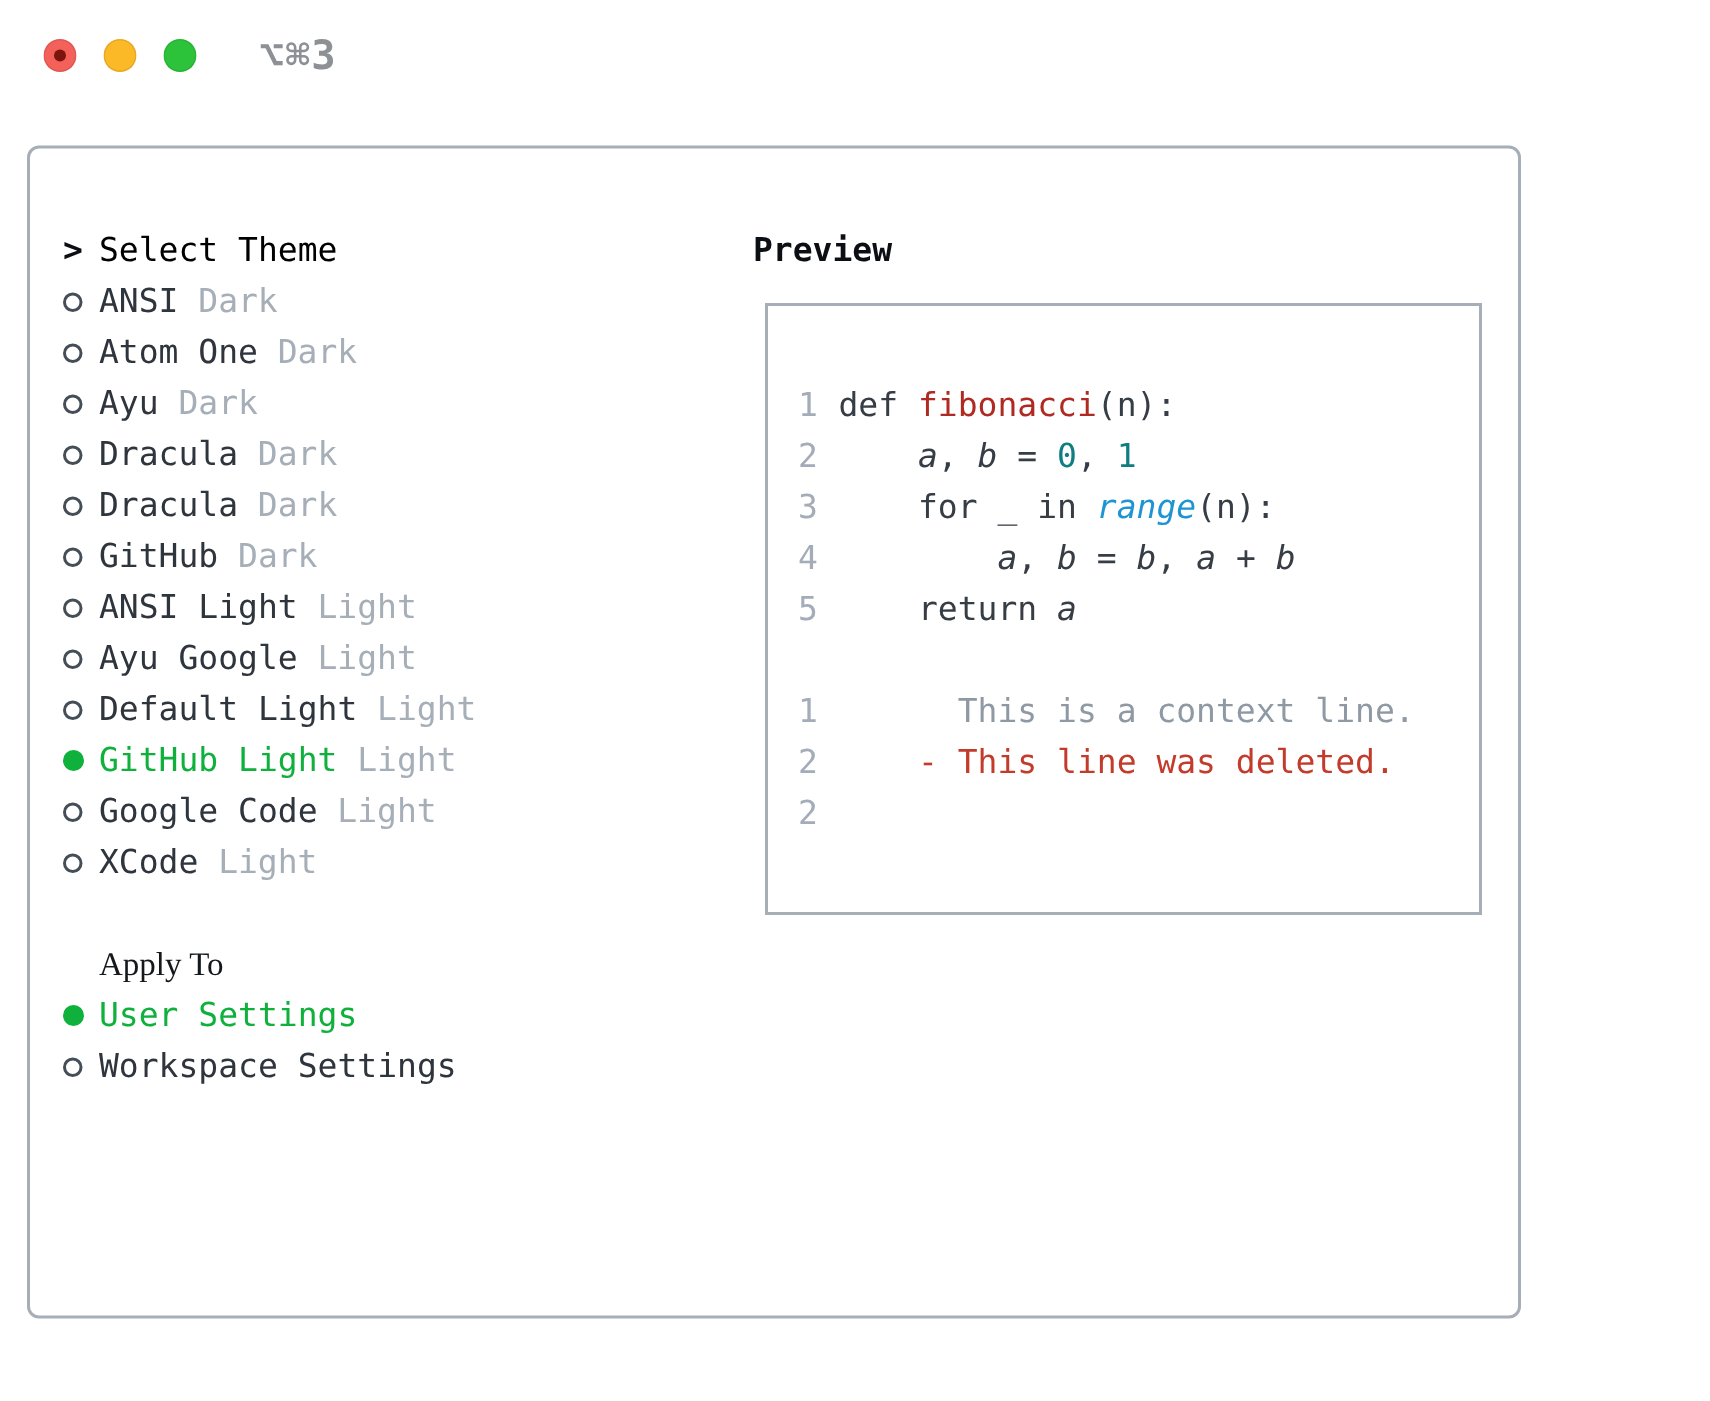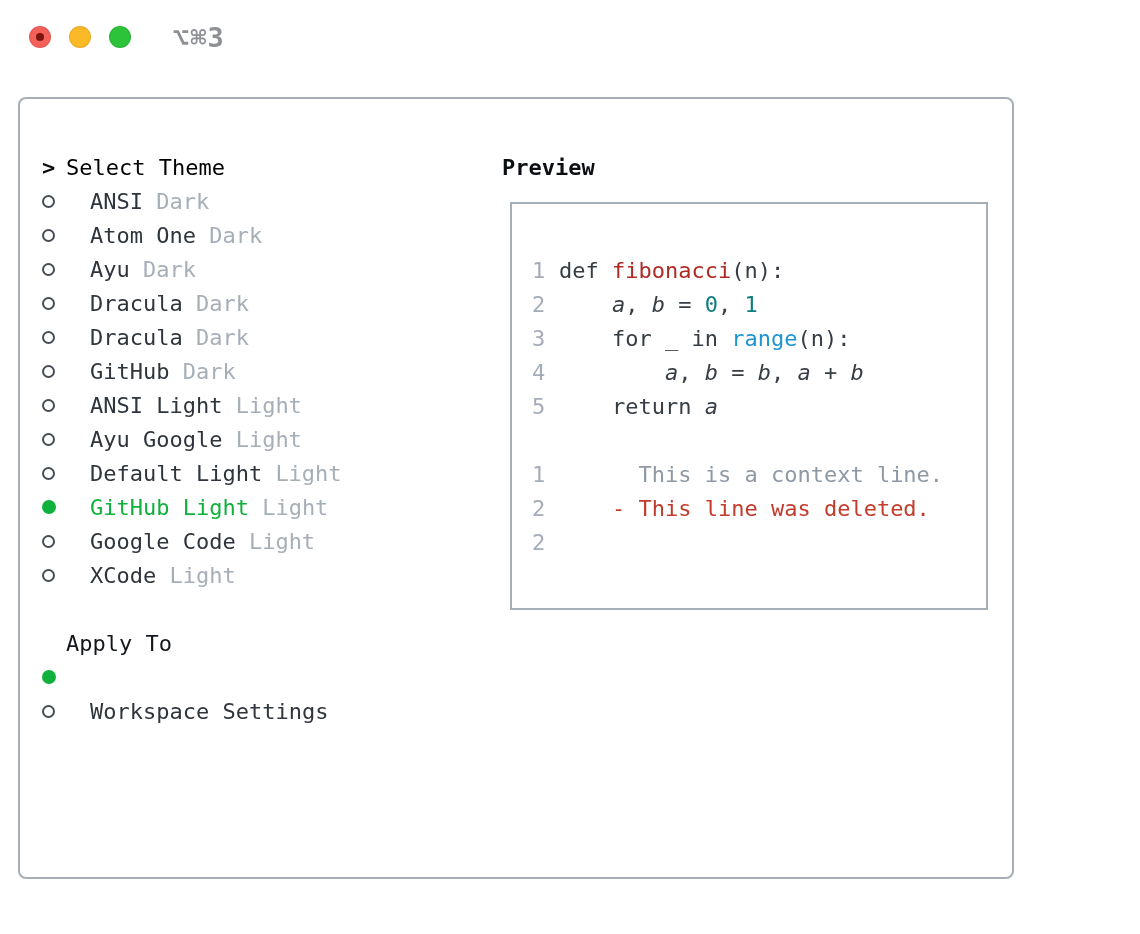--- a/index.html
+++ b/index.html
@@ -21,41 +21,41 @@
 
   
   .panel{position:absolute;left:18px;top:97px;width:996px;height:782px;background:#fff;
     border:2px solid var(--border-gray,#a6aeb8);border-radius:8px;box-sizing:border-box;}
 
   .left-col{position:absolute;left:22px;top:51px;width:430px;}
   .row{display:flex;align-items:center;height:34px;font-size:22px;color:var(--text-dark,#2f353d);white-space:pre;}
   .icon-cell{width:24px;display:flex;align-items:center;flex:none;}
   .cursor{font-weight:bold;color:#0b0e12;}
   .header-text{font-weight:normal;color:#000000;}
-  .apply-text{color:#14181d;}
+  .apply-text{color:#14181d;font-family:Liberation Serif, serif;}
   .radio{width:13px;height:13px;border-radius:50%;border:2px solid #454d56;box-sizing:border-box;}
   .radio.filled{width:14px;height:14px;border:none;background:var(--accent-green,#0fb13c);}
-  .t-label{color:var(--text-dark,#2f353d);margin-left:24px;}
+  .t-label{color:var(--text-dark,#2f353d);}
   .t-label.sel{color:var(--accent-green,#0fb13c);}
   .t-variant{color:var(--muted-gray,#a6aeb8);margin-left:0.6em;}
   .spacer{height:34px;}
   .hint{font-size:22px;line-height:34px;color:var(--hint-gray,#9aa3b2);width:420px;white-space:normal;}
 
   
   .right-col{position:absolute;left:482px;top:38px;margin-top:13px;}
   .preview-h{height:34px;display:flex;align-items:center;font-size:22px;font-weight:bold;color:#0b0e12;}
   .preview-box{position:absolute;left:8px;top:52px;width:478px;height:408px;box-sizing:border-box;
     border:2px solid var(--border-gray,#a6aeb8);background:#fff;}
   .code{padding:49px 0 0 20px;}
   .code-line{display:flex;height:34px;align-items:center;font-size:22px;white-space:pre;}
   .ln{color:var(--ln-gray,#a3acb8);width:27px;flex:none;}
   .tk-d{color:var(--code-dark,#363d45);text-align:center;}
   .tk-v{color:var(--code-dark,#363d45);font-style:italic;}
   .tk-red{color:var(--func-red,#b02a24);}
-  .tk-blue{color:var(--kw-blue,#1d95d2);}
+  .tk-blue{color:var(--kw-blue,#1d95d2);font-style:italic;}
   .tk-teal{color:var(--num-teal,#0e7e80);}
   .tk-ctx{color:var(--context-gray,#8f99a4);}
   .tk-del{color:var(--deleted-red,#c33b2b);}
   .tk-add{color:var(--added-green,#17b421);}
 </style>
 </head>
 <body>
 
 <div class="window">
   <div class="titlebar">
@@ -90,21 +90,21 @@
         </div>
 
       <div class="spacer"></div>
 
       <div class="row">
         <span class="icon-cell"></span>
         <span class="apply-text">Apply To</span>
       </div>
 
       <div id="apply-list">
-          <div class="row"><span class="icon-cell"><span class="radio filled"></span></span></div>
+          <div class="row"><span class="icon-cell"><span class="radio filled"></span></span><span class="t-label sel">User Settings</span></div>
           <div class="row"><span class="icon-cell"><span class="radio"></span></span><span class="t-label">Workspace Settings</span></div>
         </div>
 
       <div class="spacer"></div>
 
     </div>
 
     <div class="right-col">
       <div class="preview-h">Preview</div>
       <div class="preview-box">

